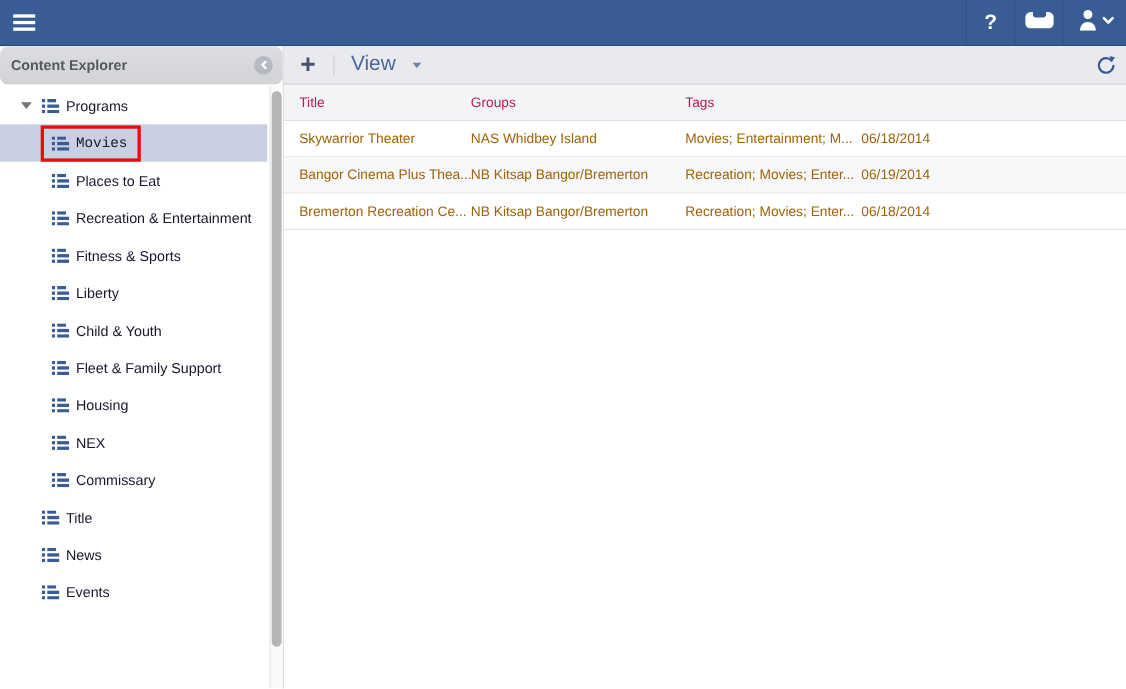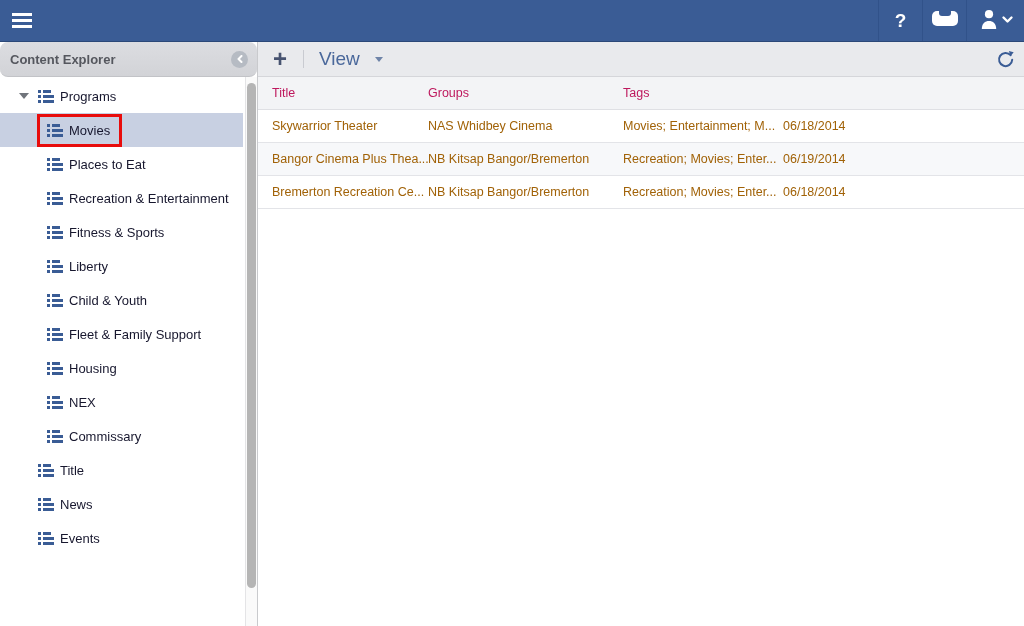--- a/index.html
+++ b/index.html
@@ -38,21 +38,21 @@
   .tree-item { height:34px; display:flex; align-items:center; font-size:13px; color:#17172e;
                margin-right:14px; cursor:pointer; white-space:nowrap; }
   .tree-item.level0 { padding-left:18px; }
   .tree-item.level1 { padding-left:47px; }
   .tree-item.selected { background:#c8d0e2; padding-left:37px; }
   .caret, .caret-spacer { width:12px; margin-right:8px; display:flex; justify-content:center; }
   .caret i { width:0; height:0; border-left:5px solid transparent; border-right:5px solid transparent;
              border-top:6px solid #70747b; }
   .list-icon { display:flex; align-items:center; }
   .tree-label { margin-left:6px; }
-  .red-highlight { display:flex; align-items:center; border:3px solid #e80c0c; padding:4px 9px 4px 7px; height:33px; }
+  .red-highlight { display:flex; align-items:center; border:3px solid #e80c0c; padding:4px 9px 4px 7px; height:33px;font-family:Liberation Mono, monospace; }
 
   
   .main { position:absolute; top:42px; left:258px; right:0; bottom:0; background:#fff; }
   .toolbar { position:relative; height:35px; background:#e9eaed; border-bottom:1px solid #d5d6da;
              display:flex; align-items:center; padding-left:12px; }
   .plus-btn { color:#475370; font-size:24px; font-weight:bold; line-height:20px; cursor:pointer;
               width:20px; text-align:center; }
   .toolbar-sep { width:1px; height:18px; background:#c9cbd1; margin:0 15px 0 13px; }
   .view-btn { display:flex; align-items:center; gap:15px; color:#4a689b; font-size:19px; cursor:pointer; }
   .caret-down { width:0; height:0; border-left:4px solid transparent; border-right:4px solid transparent;
@@ -347,21 +347,21 @@
     </div>
 
     <div class="grid-header">
       <span class="col-title">Title</span>
       <span class="col-groups">Groups</span>
       <span class="col-tags">Tags</span>
     </div>
 
     <div class="grid-row">
       <span class="col-title">Skywarrior Theater</span>
-      <span class="col-groups">NAS Whidbey Cinema</span>
+      <span class="col-groups">NAS Whidbey Island</span>
       <span class="col-tags">Movies; Entertainment; M...</span>
       <span class="col-mod">06/18/2014</span>
     </div>
 
     <div class="grid-row alt">
       <span class="col-title">Bangor Cinema Plus Thea...</span>
       <span class="col-groups">NB Kitsap Bangor/Bremerton</span>
       <span class="col-tags">Recreation; Movies; Enter...</span>
       <span class="col-mod">06/19/2014</span>
     </div>

